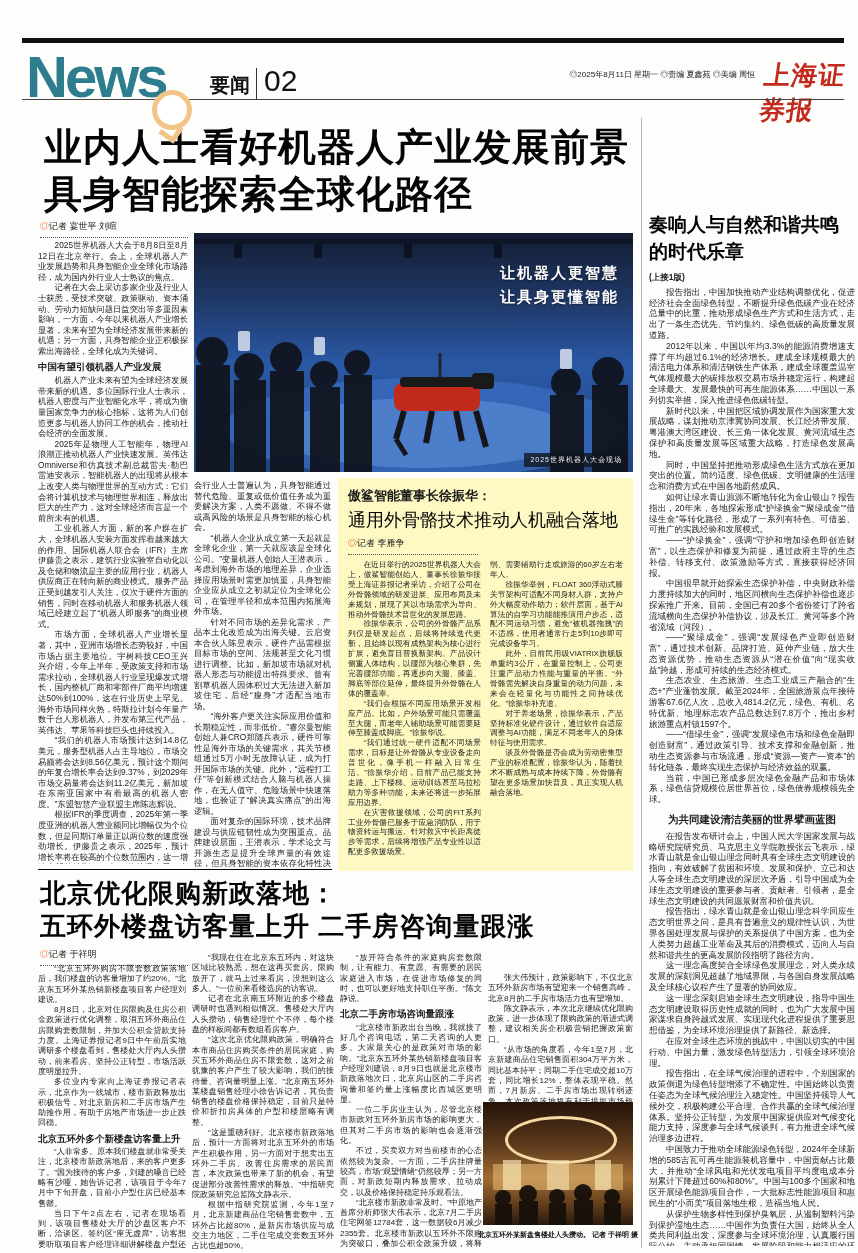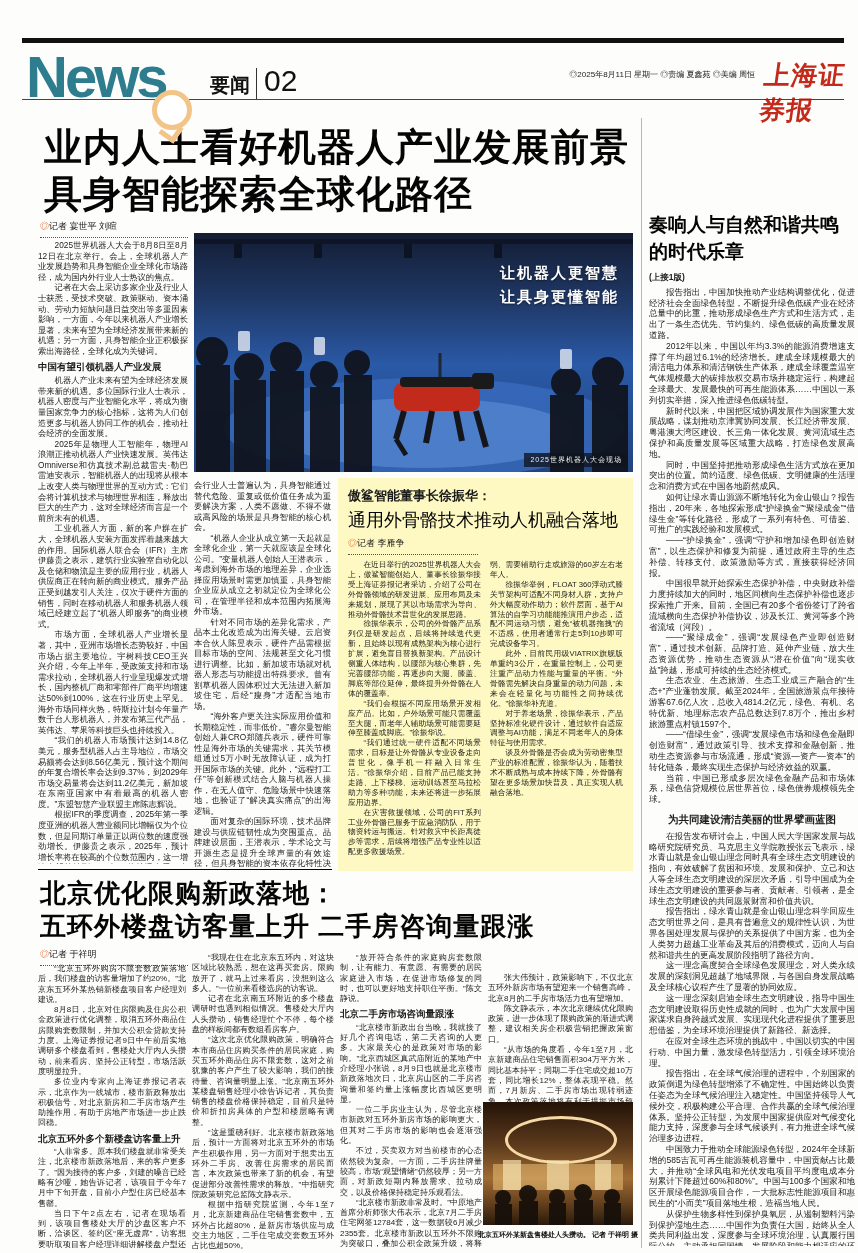--- a/index.html
+++ b/index.html
@@ -234,21 +234,21 @@
   <div class="abs tcol bcol bcol2">
       <p class="x-p">“我现在住在北京东五环内，对这块区域比较熟悉，想在这再买套房。限购放开了，就马上过来看房，没想到这么多人。”一位前来看楼选房的访客说。</p>
       <p class="x-p">记者在北京南五环附近的多个楼盘调研时也遇到相似情况。售楼处大厅内人头攒动，销售经理忙个不停，每个楼盘的样板间都有数组看房客户。</p>
       <p class="x-p">“这次北京优化限购政策，明确符合本市商品住房购买条件的居民家庭，购买五环外商品住房不限套数，这对之前犹豫的客户产生了较大影响，我们的接待量、咨询量明显上涨。”北京南五环外某楼盘销售经理小徐告诉记者，其负责销售的楼盘价格保持稳定，目前只是特价和折扣房具体的户型和楼层略有调整。</p>
       <p class="x-p">“这是重磅利好。北京楼市新政落地后，预计一方面将对北京五环外的市场产生积极作用，另一方面对于想卖出五环外二手房、改善住房需求的居民而言，本次政策也带来了新的机会，有望促进部分改善性需求的释放。”中指研究院政策研究总监陈文静表示。</p>
       <p class="x-p">根据中指研究院监测，今年1至7月，北京新建商品住宅销售套数中，五环外占比超80%，是新房市场供应与成交主力地区，二手住宅成交套数五环外占比也超50%。</p>
     </div>
   <div class="abs tcol bcol bcol3">
       <p class="x-p">“放开符合条件的家庭购房套数限制，让有能力、有意愿、有需要的居民家庭进入市场，在促进市场修复的同时，也可以更好地支持职住平衡。”陈文静说。</p>
       <p class="x-h">北京二手房市场咨询量跟涨</p>
-      <p class="x-p">“北京楼市新政出台当晚，我就接了好几个咨询电话，第二天咨询的人更多。大家最关心的是政策对市场的影响。”北京西城区真武庙附近的某地产中介经理小张说，8月9日也就是北京楼市新政落地次日，北京房山区的二手房咨询量和签约量上涨幅度比西城区更明显。</p>
+      <p class="x-p">“北京楼市新政出台当晚，我就接了好几个咨询电话，第二天咨询的人更多。大家最关心的是政策对市场的影响。”北京东五环外某热销新楼盘项目客户经理刘建说，8月9日也就是北京楼市新政落地次日，北京房山区的二手房咨询量和签约量上涨幅度比西城区更明显。</p>
       <p class="x-p">一位二手房业主认为，尽管北京楼市新政对五环外新房市场的影响更大，但其对二手房市场的影响也会逐渐强化。</p>
       <p class="x-p">不过，买卖双方对当前楼市的心态依然较为复杂。一方面，二手房挂牌量较高，市场“观望情绪”仍然较厚；另一方面，对新政短期内释放需求、拉动成交，以及价格保持稳定持乐观看法。</p>
       <p class="x-p">“北京楼市新政非常及时。”中原地产首席分析师张大伟表示，北京7月二手房住宅网签12784套，这一数据较6月减少2355套。北京楼市新政以五环外不限购为突破口，叠加公积金政策升级，将释放合理购房需求。随着政策落地，市场信心有望进一步修复。</p>
     </div>
   <div class="abs tcol bcol bcol4">
       <p class="x-p">张大伟预计，政策影响下，不仅北京五环外新房市场有望迎来一个销售高峰，北京8月的二手房市场活力也有望增加。</p>
       <p class="x-p">陈文静表示，本次北京继续优化限购政策，进一步体现了限购政策的渐进式调整，建议相关房企积极营销把握政策窗口。</p>
       <p class="x-p">“从市场的角度看，今年1至7月，北京新建商品住宅销售面积304万平方米，同比基本持平；同期二手住宅成交超10万套，同比增长12%，整体表现平稳。然而，7月新房、二手房市场出现转弱迹象，本次政策落地将有利于提振市场预期，带动市场活跃度好转，进一步推动房地产市场止跌回稳。”陈文静说。</p>
     </div>
 

